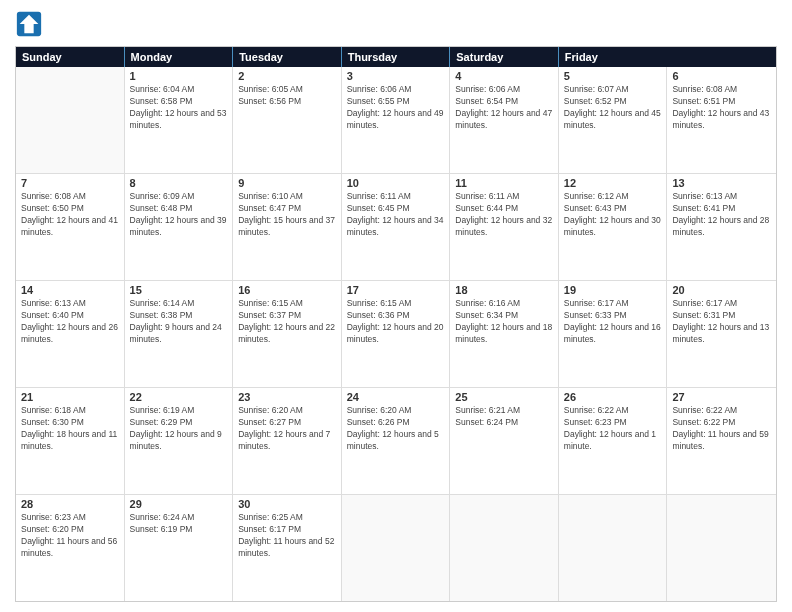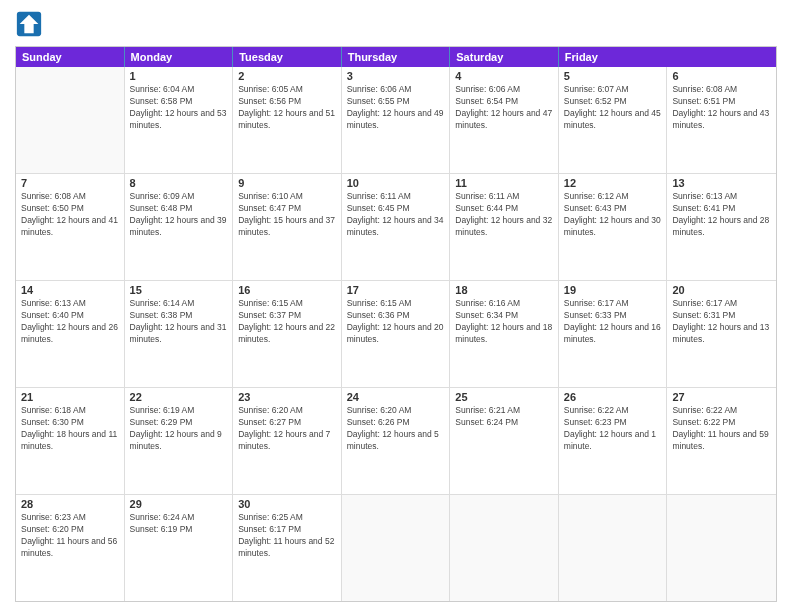--- a/index.html
+++ b/index.html
@@ -55,21 +55,21 @@
     }
     .calendar {
       flex: 1;
       display: flex;
       flex-direction: column;
       border: 1px solid #ccc;
     }
     .cal-header {
       display: grid;
       grid-template-columns: repeat(7, 1fr);
-      background: #6d28d9;
+      background: #0f172a;
     }
     .cal-header-cell {
       color: #fff;
       font-size: 11px;
       font-weight: bold;
       padding: 4px 6px;
       text-align: left;
       border-right: 1px solid #4a8fc0;
     }
     .cal-header-cell:last-child { border-right: none; }
@@ -142,21 +142,20 @@
           <div class="cal-cell">
             <div class="day-num">1</div>
             <div class="cell-line">Sunrise: 6:04 AM</div>
             <div class="cell-line">Sunset: 6:58 PM</div>
             <div class="cell-line">Daylight: 12 hours and 53 minutes.</div>
           </div>
           <div class="cal-cell">
             <div class="day-num">2</div>
             <div class="cell-line">Sunrise: 6:05 AM</div>
             <div class="cell-line">Sunset: 6:56 PM</div>
-            <div class="cell-line">Daylight: 12 hours and 51 minutes.</div>
           </div>
           <div class="cal-cell">
             <div class="day-num">3</div>
             <div class="cell-line">Sunrise: 6:06 AM</div>
             <div class="cell-line">Sunset: 6:55 PM</div>
             <div class="cell-line">Daylight: 12 hours and 49 minutes.</div>
           </div>
           <div class="cal-cell">
             <div class="day-num">4</div>
             <div class="cell-line">Sunrise: 6:06 AM</div>
@@ -224,21 +223,21 @@
           <div class="cal-cell">
             <div class="day-num">14</div>
             <div class="cell-line">Sunrise: 6:13 AM</div>
             <div class="cell-line">Sunset: 6:40 PM</div>
             <div class="cell-line">Daylight: 12 hours and 26 minutes.</div>
           </div>
           <div class="cal-cell">
             <div class="day-num">15</div>
             <div class="cell-line">Sunrise: 6:14 AM</div>
             <div class="cell-line">Sunset: 6:38 PM</div>
-            <div class="cell-line">Daylight: 12 hours and 31 minutes.</div>
+            <div class="cell-line">Daylight: 9 hours and 24 minutes.</div>
           </div>
           <div class="cal-cell">
             <div class="day-num">16</div>
             <div class="cell-line">Sunrise: 6:15 AM</div>
             <div class="cell-line">Sunset: 6:37 PM</div>
             <div class="cell-line">Daylight: 12 hours and 22 minutes.</div>
           </div>
           <div class="cal-cell">
             <div class="day-num">17</div>
             <div class="cell-line">Sunrise: 6:15 AM</div>

